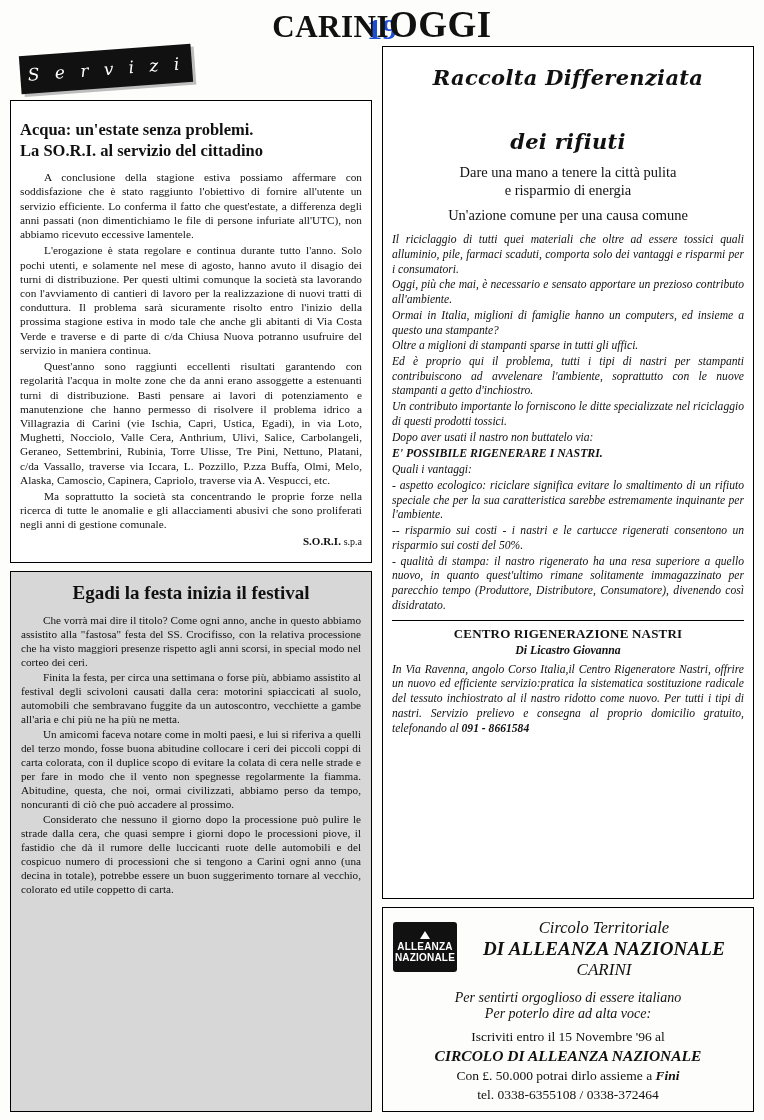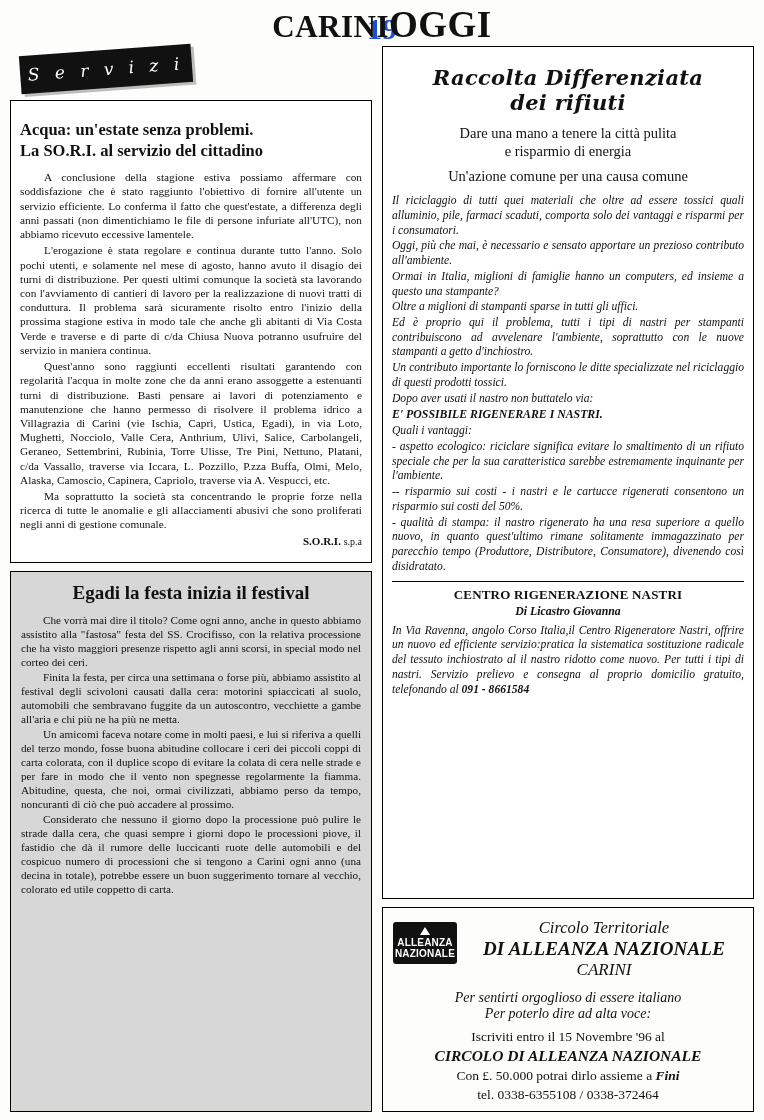--- a/index.html
+++ b/index.html
@@ -148,21 +148,21 @@
   .raccolta h2 {
     margin: 4px 0 2px 0;
     text-align: center;
     font-family: "DejaVu Serif", serif;
     font-style: italic;
     font-size: 21px;
     font-weight: bold;
     line-height: 1.18;
     letter-spacing: 0.3px;
   }
-  .raccolta h2 .l2 { display: block; }
+  .raccolta h2 .l2 { display: block; margin-top: 39px; }
   .raccolta .sub {
     text-align: center;
     font-size: 14.5px;
     line-height: 1.3;
     margin: 8px 0 2px 0;
   }
   .raccolta .sub .l2 { display: block; }
   .raccolta .sub2 {
     text-align: center;
     font-size: 14.5px;
@@ -199,21 +199,21 @@
   .alleanza {
     border: 1.5px solid #000;
     padding: 10px 10px 8px 10px;
     box-sizing: border-box;
     position: relative;
     flex: 0 0 auto;
   }
   .an-head { display: flex; align-items: flex-start; gap: 8px; }
   .an-logo {
     width: 64px;
-    height: 42px;
+    height: 50px;
     background: #111;
     color: #fff;
     font-family: "Liberation Sans", sans-serif;
     font-weight: bold;
     font-size: 10px;
     line-height: 1.15;
     display: flex;
     flex-direction: column;
     align-items: center;
     justify-content: center;

